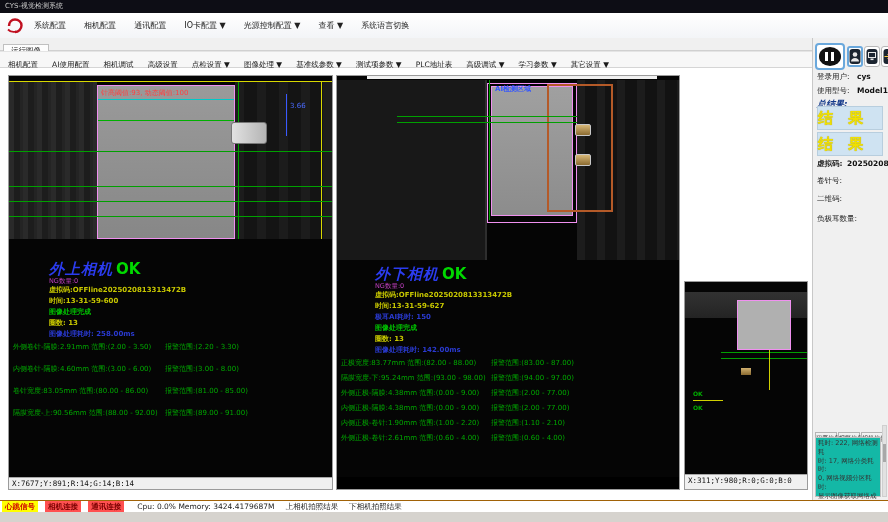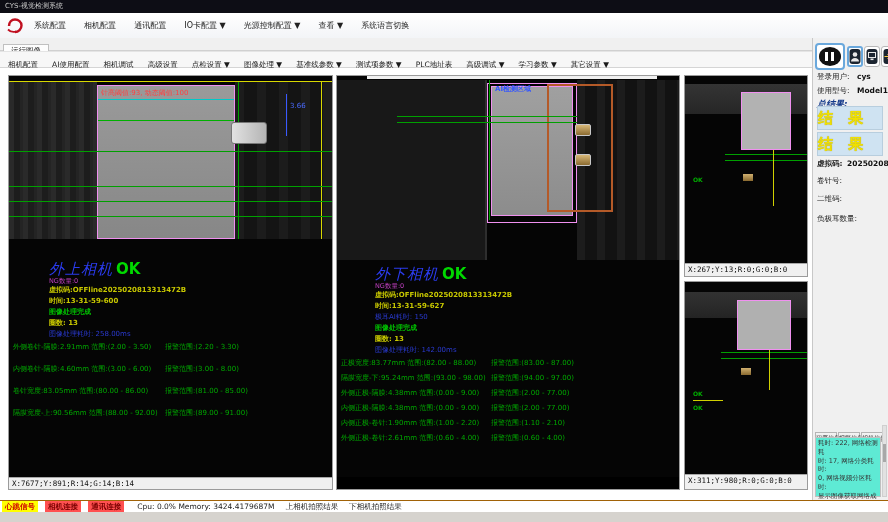--- a/index.html
+++ b/index.html
@@ -16,41 +16,41 @@
   .tool-item{display:inline-block;font-size:7.5px;color:#1a1a1a;line-height:15px;margin-right:9px}
   .main-bg{position:absolute;left:0;top:68px;width:812px;height:432px;background:#ffffff}
   
   .campanel{position:absolute;border:1px solid #9b9b9b;box-sizing:border-box;background:#000;overflow:hidden}
   .canvas{position:absolute;left:0;top:0;right:0;bottom:12px;background:#050505;overflow:hidden}
   .coordbar{position:absolute;left:0;bottom:0;width:100%;height:12px;background:#f0f0f0;border-top:1px solid #a8a8a8;font-family:"DejaVu Sans Mono",monospace;font-size:7.5px;line-height:11px;color:#111;padding-left:3px;box-sizing:border-box}
   .hl{position:absolute;height:1px}
   .vl{position:absolute;width:1px}
   .ctext{position:absolute;font-size:7px;white-space:nowrap}
   .cam-title{position:absolute;white-space:nowrap}
-  .cam-title .nm{font-size:15px;font-weight:normal;font-style:italic;color:#2b3cf0;letter-spacing:1px}
+  .cam-title .nm{font-size:15px;font-weight:bold;font-style:italic;color:#2b3cf0;letter-spacing:1px}
   .cam-title .ok{font-size:15px;font-weight:bold;color:#00d800;margin-left:3px}
   .t-mag{color:#c040c0;font-size:6.5px}
   .t-yel{color:#c8c800;font-weight:bold}
   .t-grn{color:#00c000;font-weight:bold}
-  .t-blu{color:#2a3ad0;font-weight:normal}
+  .t-blu{color:#2a3ad0;font-weight:bold}
   .mrow{position:absolute;left:4px;right:0;font-size:7px;color:#00a800;white-space:nowrap}
   .malarm{position:absolute;left:152px;top:0}
   
   .sidepanel{position:absolute;left:812px;top:38px;width:76px;height:462px;background:#f0f0f0;border-left:1px solid #c8c8c8;box-sizing:border-box;overflow:hidden}
   .sp-label{position:absolute;font-size:7.5px;color:#222;white-space:nowrap}
   .sp-value{position:absolute;font-size:7.5px;color:#111;font-weight:bold;white-space:nowrap}
   .resultbox{position:absolute;left:4px;width:66px;height:24px;background:#cfe3f2;border:1px solid #b8cede;box-sizing:border-box;text-align:left;line-height:22px;font-size:15px;font-weight:bold;color:#f0e000;letter-spacing:5px;text-shadow:0 0 1px #a09000}
   .btn-pause{position:absolute;left:2px;top:5px;width:30px;height:27px;background:#fff;border:2px solid #6aa8dc;border-radius:4px;box-sizing:border-box}
   .pcirc{position:absolute;left:2px;top:2px;width:22px;height:19px;background:#101010;border-radius:50%}
   .pbar{position:absolute;top:5px;width:3px;height:9px;background:#fff}
   .btn-sm{position:absolute;top:8px;width:16px;height:21px;background:#fff;border:1px solid #b8b8b8;border-radius:3px;box-sizing:border-box;padding:1px}
   .btn-sm.active{border:2px solid #6aa8dc;padding:0}
   .logtabs{position:absolute;left:2px;top:387px;white-space:nowrap}
   .logtab{display:inline-block;width:22px;height:10px;line-height:10px;text-align:center;font-size:6px;color:#333;background:linear-gradient(#f4f4f4,#e0e0e0);border:1px solid #b4b4b4;margin-right:1px;box-sizing:border-box}
-  .logbox{position:absolute;left:2px;top:399px;width:66px;height:60px;background:#5eead4;border:1px solid #c0c0c0;box-sizing:border-box;padding:1px 2px;font-size:6.5px;color:#333;line-height:1.35}
+  .logbox{position:absolute;left:2px;top:399px;width:66px;height:60px;background:#14b8a6;border:1px solid #c0c0c0;box-sizing:border-box;padding:1px 2px;font-size:6.5px;color:#333;line-height:1.35}
   .scrollbar{position:absolute;right:1px;top:387px;width:5px;height:72px;background:#e2e2e2;border:1px solid #cfcfcf;box-sizing:border-box}
   .scrollthumb{position:absolute;left:0;top:18px;width:3px;height:18px;background:#a8a8a8}
   
   .appstatus{position:absolute;left:0;top:500px;width:888px;height:24px;background:#ffffff;border-top:1px solid #a16207;box-sizing:border-box;white-space:nowrap;padding-left:2px}
   .badge{display:inline-block;font-size:7.5px;font-weight:bold;padding:0 3px;margin-right:2px;line-height:11px;vertical-align:top}
   .b-yellow{background:#ffff00;color:#d00000}
   .b-red{background:#ff5050;color:#7a0000}
   .stext{display:inline-block;font-size:7.5px;color:#222;line-height:11px;margin-left:6px;vertical-align:top}
   .bottomstrip{position:absolute;left:0;top:512px;width:888px;height:10px;background:#d6d3ce}
 </style>
@@ -167,32 +167,20 @@
       <span class="ctext t-blu" style="left:38px;top:269px">图像处理耗时: 142.00ms</span>
       <div class="mrow" style="top:282px"><span>正极宽度:83.77mm 范围:(82.00 - 88.00)</span><span class="malarm" style="left:150px">报警范围:(83.00 - 87.00)</span></div>
       <div class="mrow" style="top:297px"><span>隔膜宽度-下:95.24mm 范围:(93.00 - 98.00)</span><span class="malarm" style="left:150px">报警范围:(94.00 - 97.00)</span></div>
       <div class="mrow" style="top:312px"><span>外侧正极-隔膜:4.38mm 范围:(0.00 - 9.00)</span><span class="malarm" style="left:150px">报警范围:(2.00 - 77.00)</span></div>
       <div class="mrow" style="top:327px"><span>内侧正极-隔膜:4.38mm 范围:(0.00 - 9.00)</span><span class="malarm" style="left:150px">报警范围:(2.00 - 77.00)</span></div>
       <div class="mrow" style="top:342px"><span>内侧正极-卷针:1.90mm 范围:(1.00 - 2.20)</span><span class="malarm" style="left:150px">报警范围:(1.10 - 2.10)</span></div>
       <div class="mrow" style="top:357px"><span>外侧正极-卷针:2.61mm 范围:(0.60 - 4.00)</span><span class="malarm" style="left:150px">报警范围:(0.60 - 4.00)</span></div>
     </div>
   </div>
 
-  <div class="campanel" style="left:684px;top:75px;width:124px;height:202px">
-    <div class="canvas" style="bottom:13px">
-      <div style="position:absolute;left:0;top:8px;width:124px;height:30px;background:linear-gradient(180deg,#343434,#262626)"></div>
-      <div style="position:absolute;left:56px;top:16px;width:50px;height:58px;background:#b2b2b2;border:1px solid #f090f0;box-sizing:border-box"></div>
-      <div class="hl" style="left:40px;top:78px;width:84px;background:#00a000"></div>
-      <div class="hl" style="left:40px;top:84px;width:84px;background:#00a000"></div>
-      <div class="vl" style="left:88px;top:74px;height:56px;background:#d0d000"></div>
-      <div style="position:absolute;left:58px;top:98px;width:10px;height:7px;background:linear-gradient(180deg,#d0b070,#8a6a30)"></div>
-      <span class="ctext" style="left:8px;top:100px;color:#00b000;font-size:6px;font-weight:bold">OK</span>
-    </div>
-    <div class="coordbar" style="height:13px"><span>X:267;Y:13;R:0;G:0;B:0</span></div>
-  </div>
 
   <div class="campanel" style="left:684px;top:281px;width:124px;height:209px">
     <div class="canvas" style="bottom:13px">
       <div style="position:absolute;left:0;top:10px;width:124px;height:26px;background:linear-gradient(180deg,#323232,#242424)"></div>
       <div style="position:absolute;left:52px;top:18px;width:54px;height:50px;background:#b0b0b0;border:1px solid #f090f0;box-sizing:border-box"></div>
       <div class="hl" style="left:36px;top:70px;width:88px;background:#00a000"></div>
       <div class="hl" style="left:36px;top:76px;width:88px;background:#00a000"></div>
       <div class="vl" style="left:84px;top:68px;height:40px;background:#d0d000"></div>
       <div style="position:absolute;left:56px;top:86px;width:10px;height:7px;background:linear-gradient(180deg,#d0b070,#8a6a30)"></div>
       <span class="ctext" style="left:8px;top:108px;color:#00b000;font-size:6px;font-weight:bold">OK</span>

